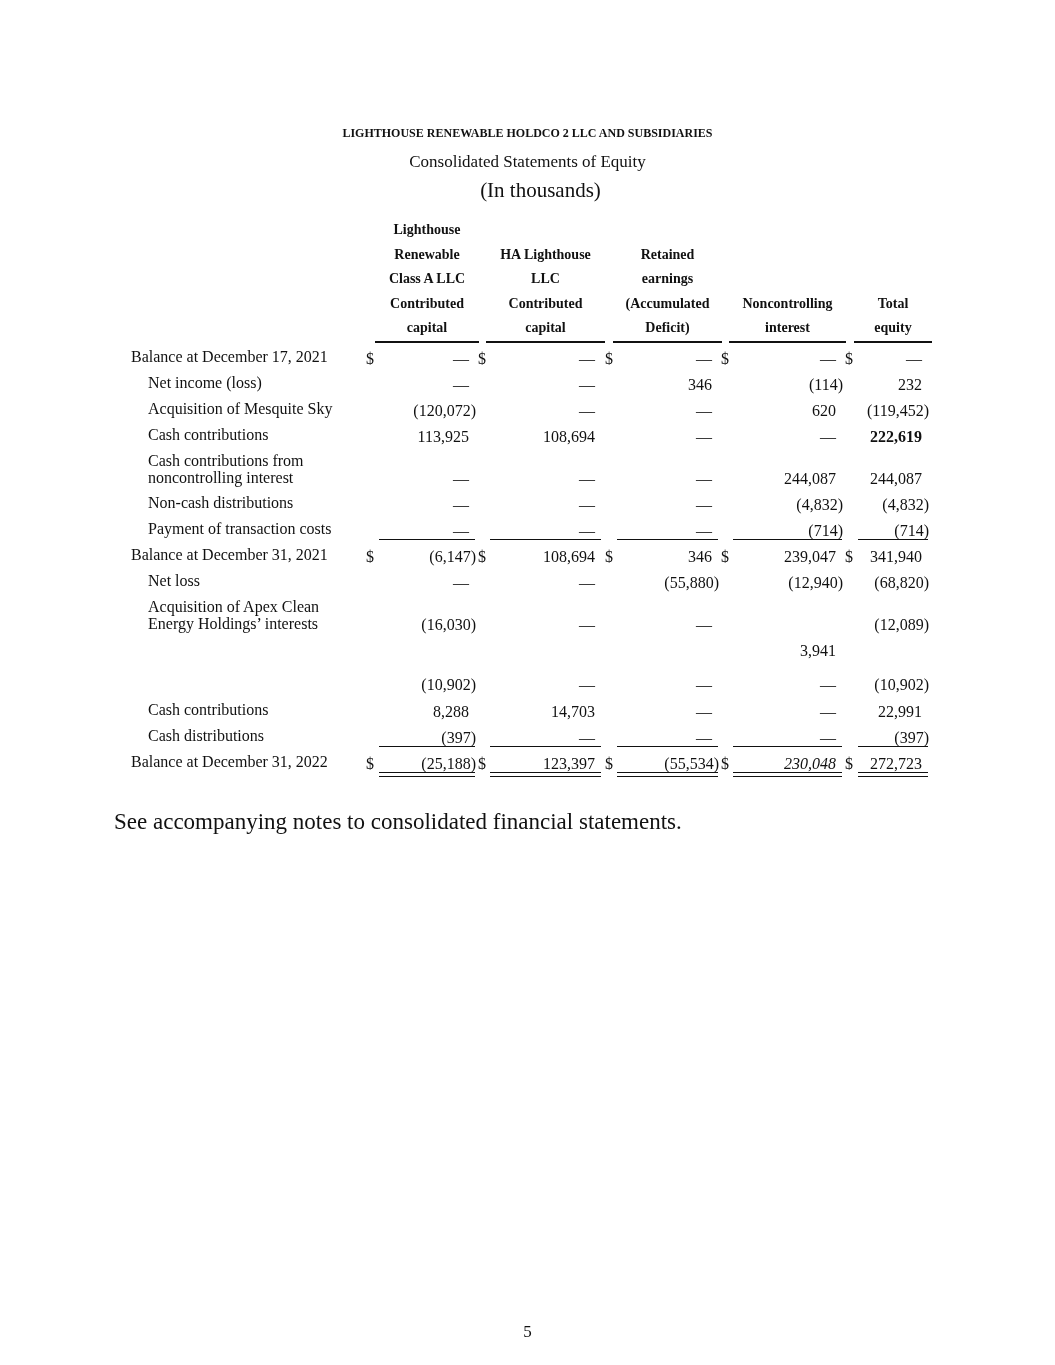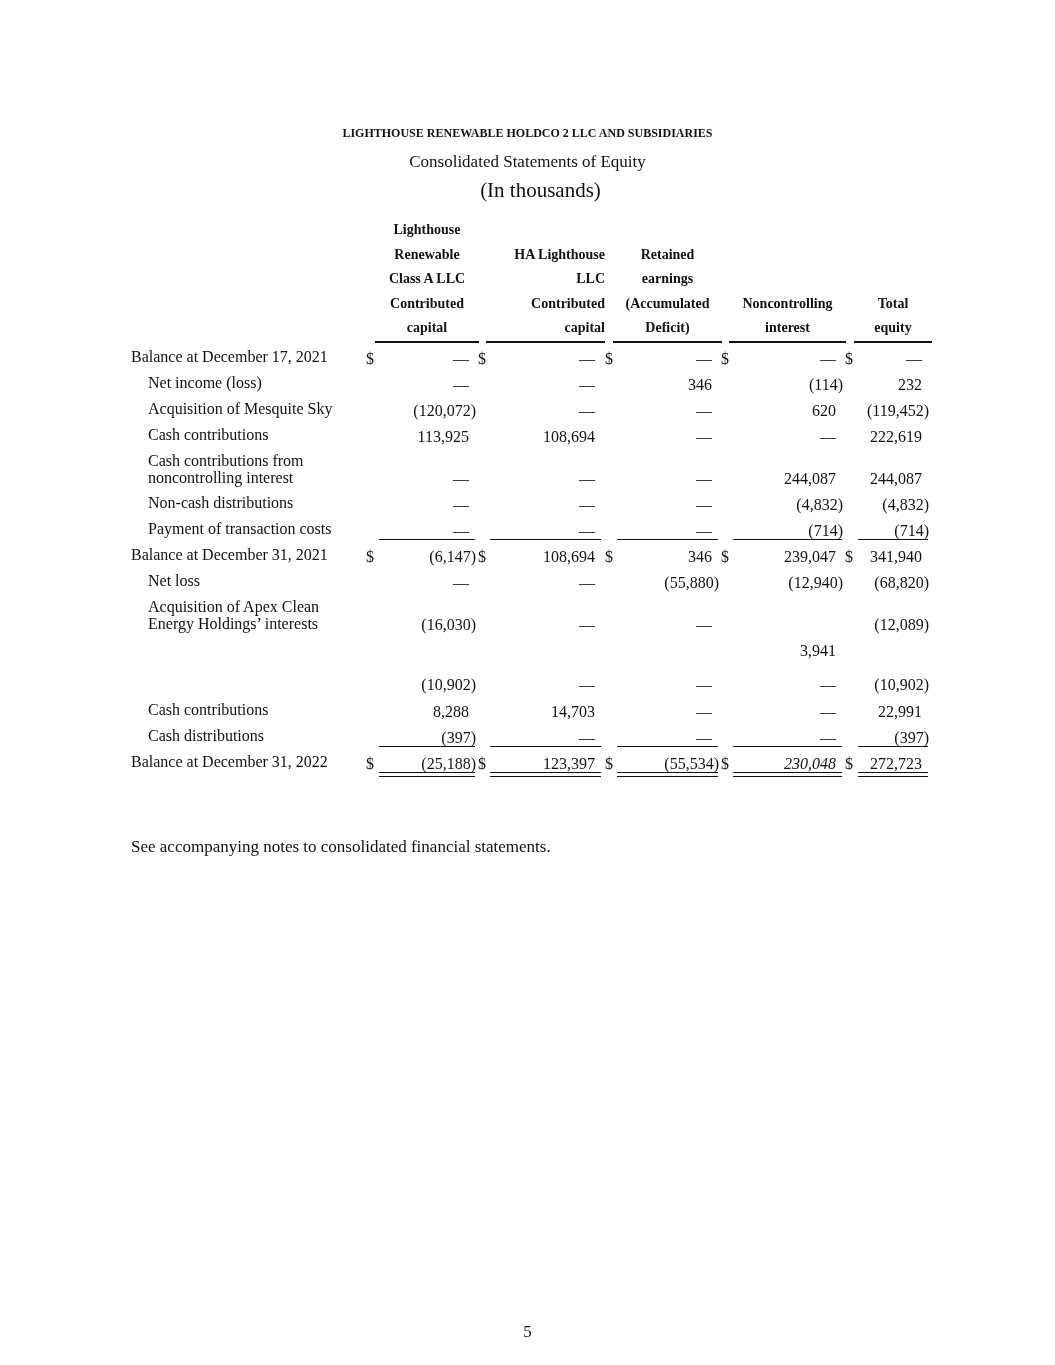--- a/index.html
+++ b/index.html
@@ -22,39 +22,39 @@
   .label { position: absolute; white-space: nowrap; line-height: 17px; }
   .label.indent { left: 148px; }
   .label.bal { left: 131px; }
   .dollar { position: absolute; }
   .val { position: absolute; text-align: right; white-space: nowrap; }
   .val.pos { padding-right: 7px; box-sizing: border-box; }
 
   .rule { position: absolute; height: 0; border-top: 1.5px solid #111; }
   .drule { position: absolute; height: 3px; border-top: 1.5px solid #111; border-bottom: 1.5px solid #111; }
 
-  .footnote { position: absolute; left: 131px; top: 809px; font-size: 17px; margin-top: 28px; }
+  .footnote { position: absolute; left: 114px; top: 809px; font-size: 23px; }
   .pagenum { position: absolute; top: 1322px; left: 0; width: 1055px; text-align: center; font-size: 17px; }
 </style>
 </head>
 <body>
 
 <div class="header company">LIGHTHOUSE RENEWABLE HOLDCO 2 LLC AND SUBSIDIARIES</div>
 <div class="header subtitle">Consolidated Statements of Equity</div>
 <div class="header units">(In thousands)</div>
 
 <div id="colheads">
     <div class="colhead" style="left: 375px; width: 104px; top: 218px;">
       <div>Lighthouse</div>
       <div>Renewable</div>
       <div>Class A LLC</div>
       <div>Contributed</div>
       <div>capital</div>
     </div>
-    <div class="colhead" style="left: 486px; width: 119px; top: 242.6px; text-align: right;">
+    <div class="colhead" style="left: 486px; width: 119px; top: 242.6px;">
       <div>HA Lighthouse</div>
       <div>LLC</div>
       <div>Contributed</div>
       <div>capital</div>
     </div>
     <div class="colhead" style="left: 613px; width: 109px; top: 242.6px;">
       <div>Retained</div>
       <div>earnings</div>
       <div>(Accumulated</div>
       <div>Deficit)</div>
@@ -105,21 +105,21 @@
       <div class="val" style="left: 858px; width: 71px; top: 2px;">(119,452)</div>
     </div>
     <div class="row" style="top: 426px; height: 20px;">
       <div class="label indent" style="top: 0px;">
         <div>Cash contributions</div>
       </div>
       <div class="val pos" style="left: 379px; width: 97px; top: 2px;">113,925</div>
       <div class="val pos" style="left: 490px; width: 112px; top: 2px;">108,694</div>
       <div class="val pos" style="left: 617px; width: 102px; top: 2px;">—</div>
       <div class="val pos" style="left: 733px; width: 110px; top: 2px;">—</div>
-      <div class="val pos" style="left: 858px; width: 71px; top: 2px;">222,619</div>
+      <div class="val pos" style="left: 858px; width: 71px; top: 2px; font-weight: bold;">222,619</div>
     </div>
     <div class="row" style="top: 452px; height: 36px;">
       <div class="label indent" style="top: 0px;">
         <div>Cash contributions from</div>
         <div>noncontrolling interest</div>
       </div>
       <div class="val pos" style="left: 379px; width: 97px; top: 18px;">—</div>
       <div class="val pos" style="left: 490px; width: 112px; top: 18px;">—</div>
       <div class="val pos" style="left: 617px; width: 102px; top: 18px;">—</div>
       <div class="val pos" style="left: 733px; width: 110px; top: 18px;">244,087</div>

